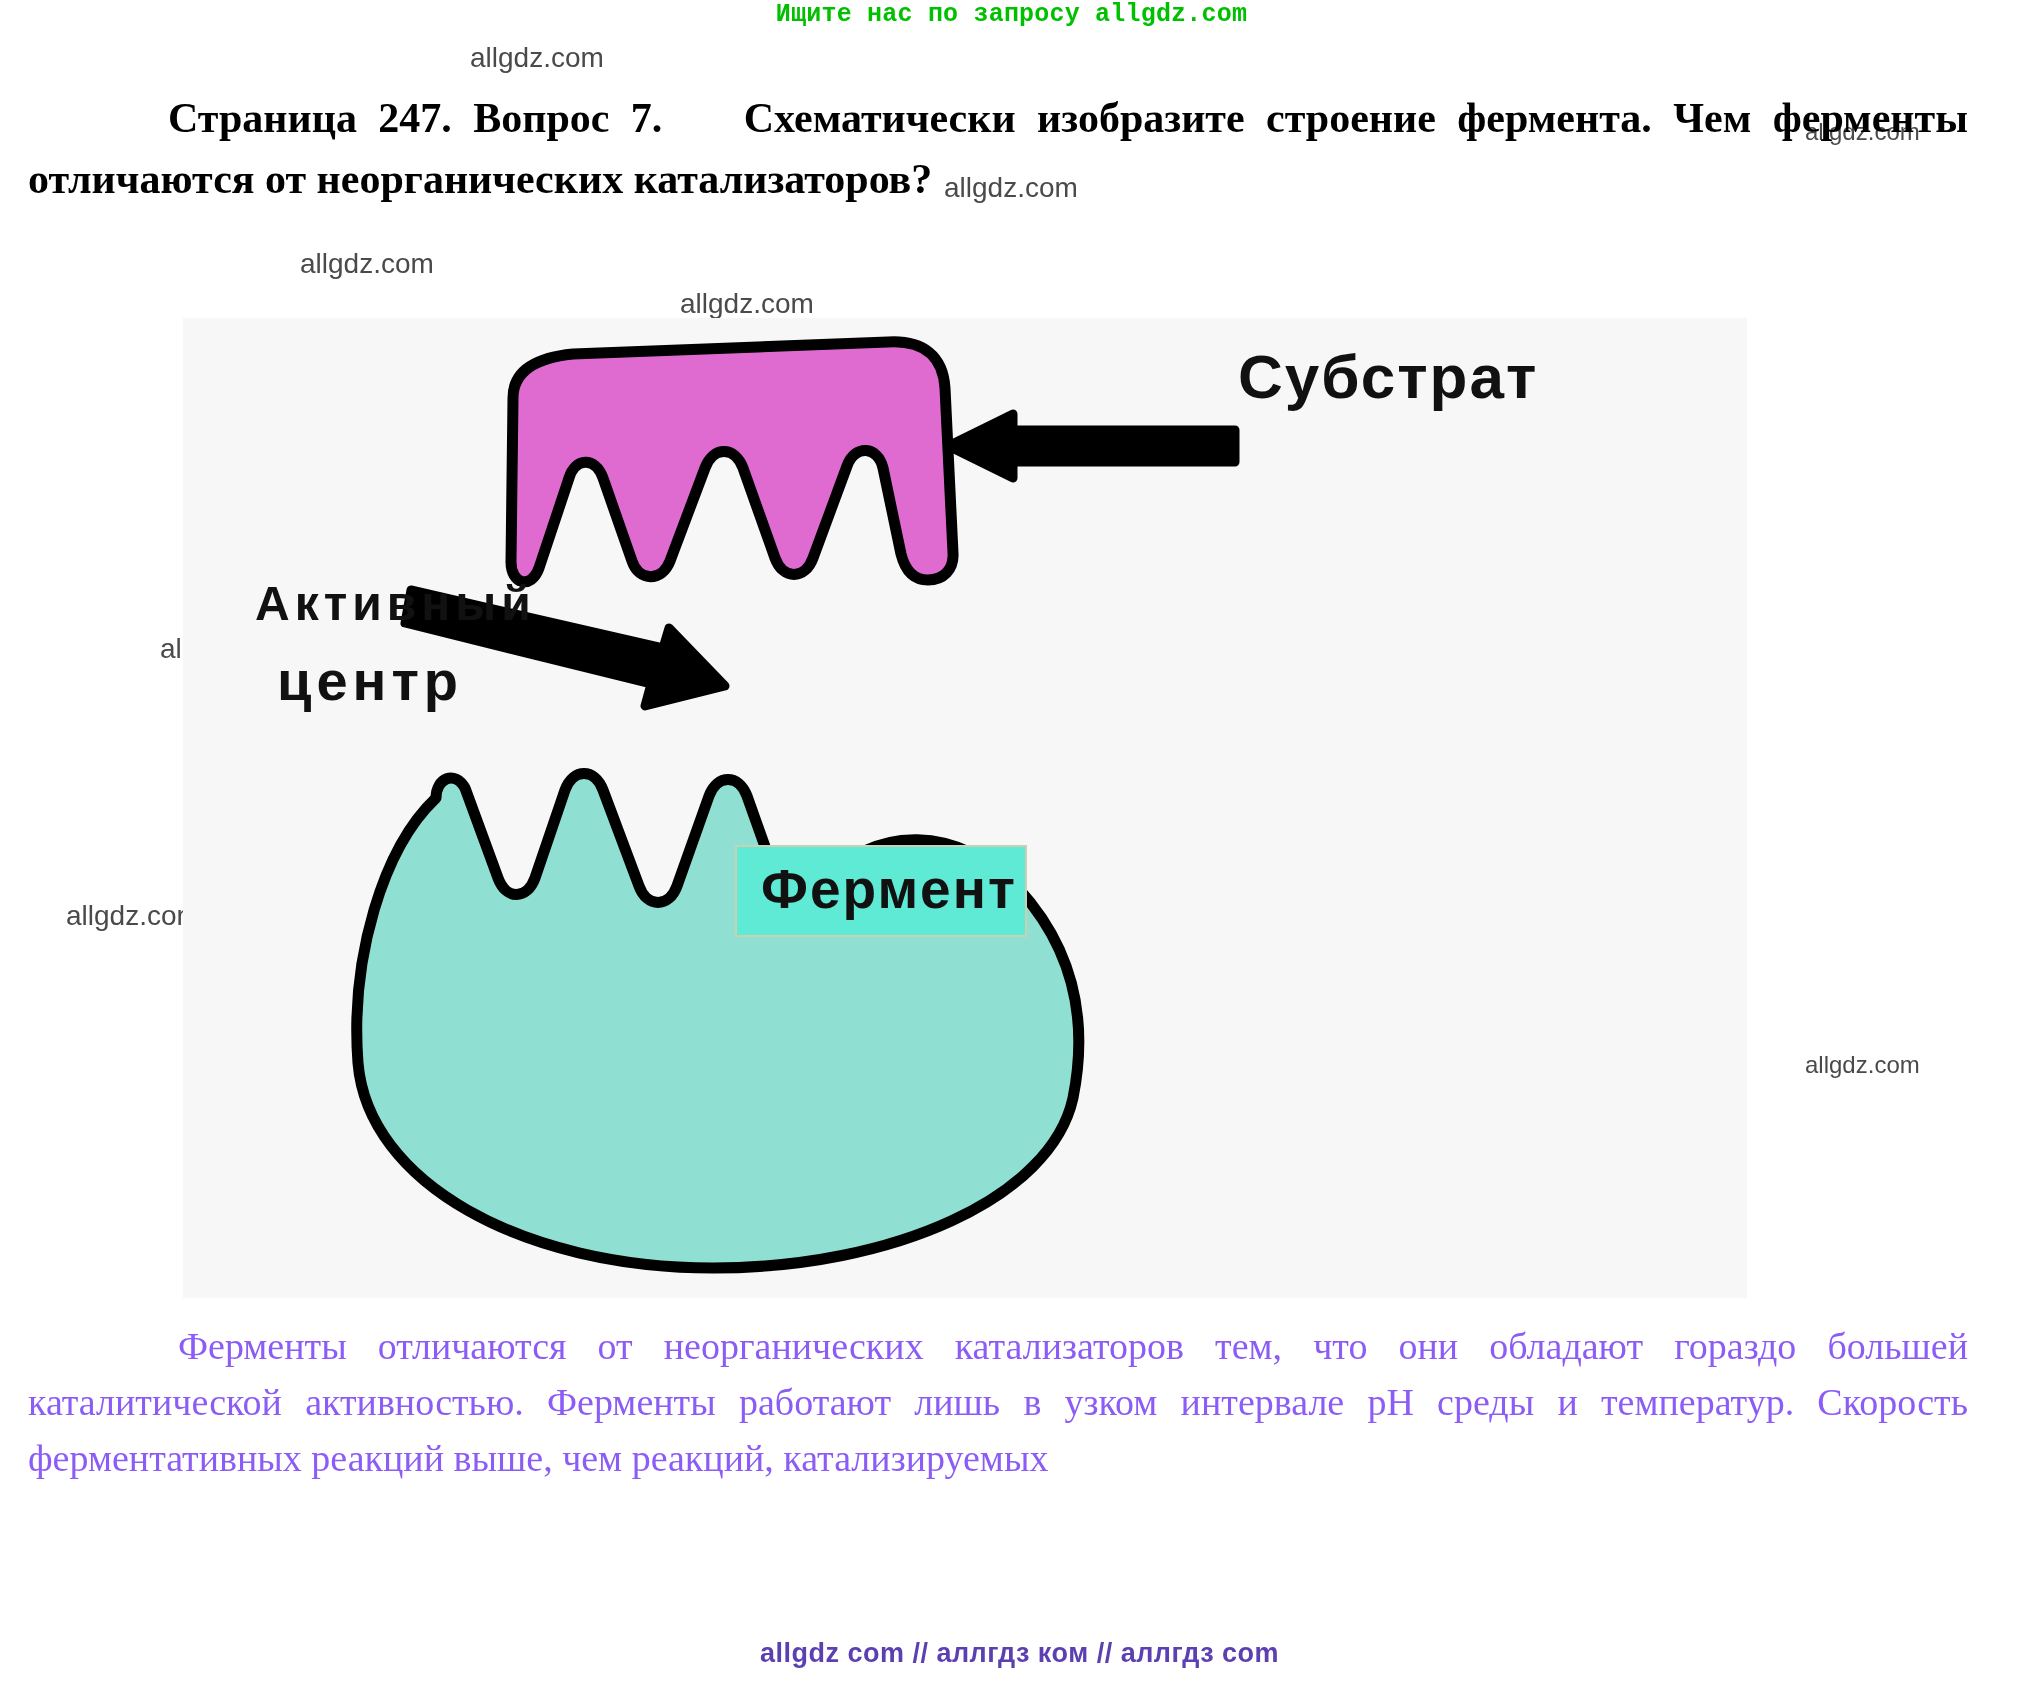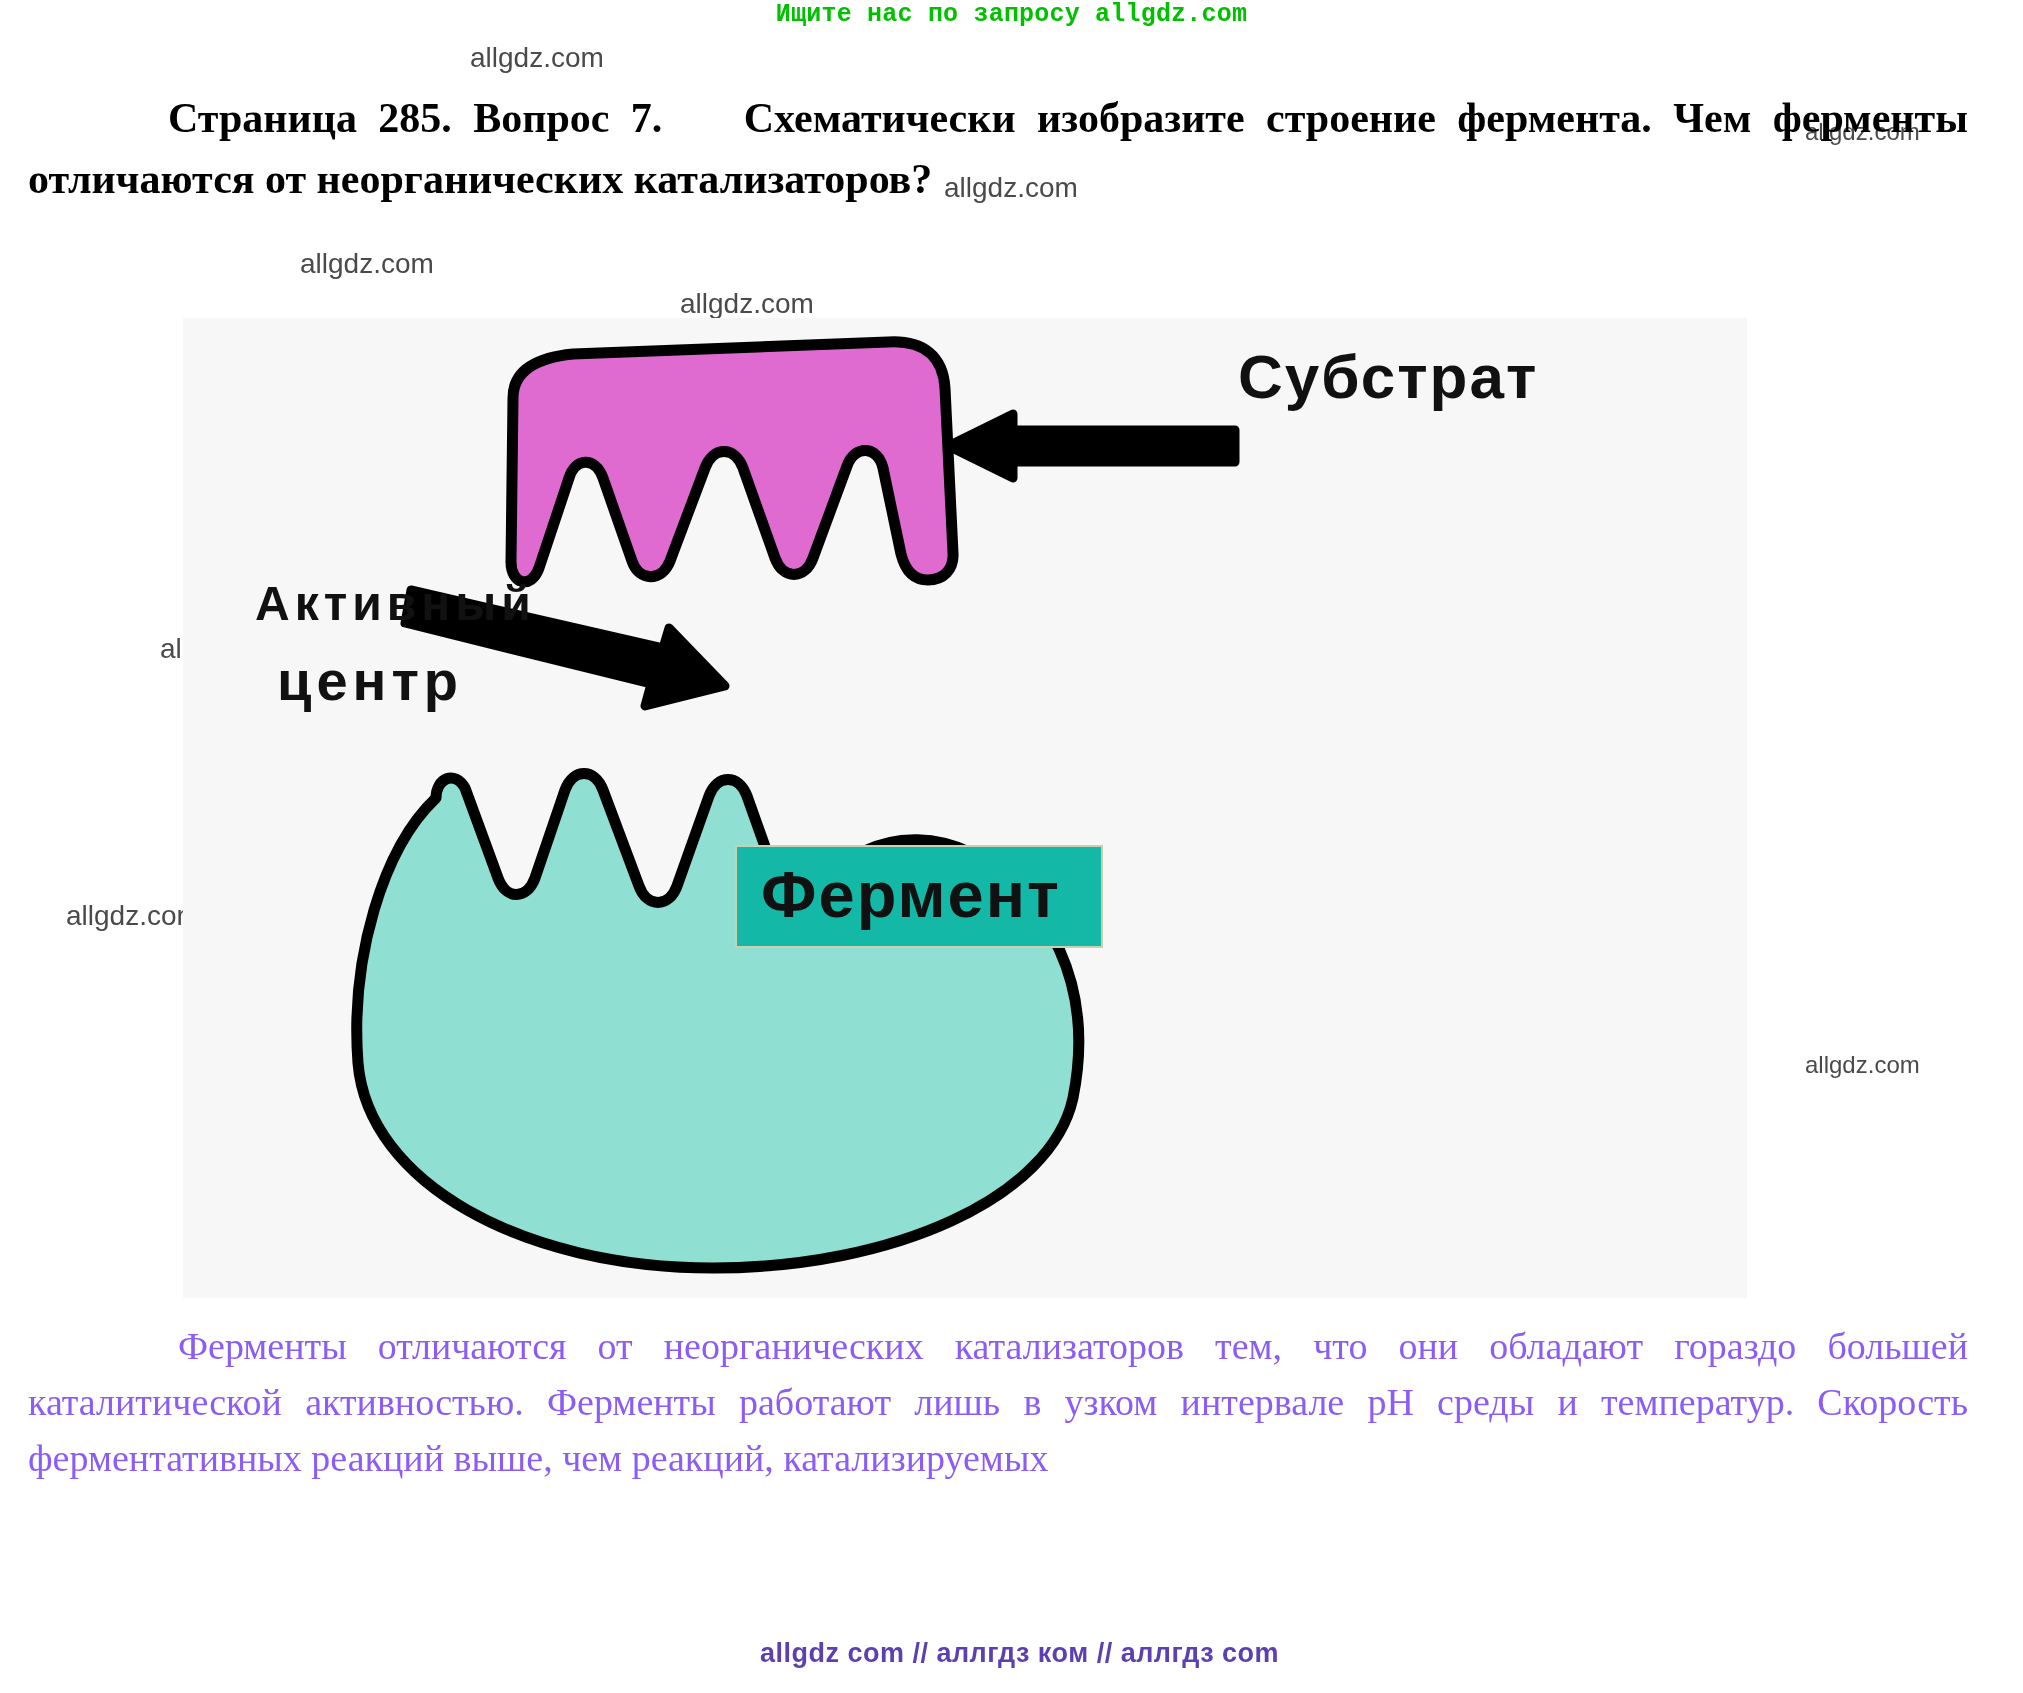--- a/index.html
+++ b/index.html
@@ -85,25 +85,25 @@
   }
   #label-active-2 {
     left: 94px;
     top: 330px;
     font-size: 56px;
     letter-spacing: 5px;
   }
   #label-ferment {
     left: 552px;
     top: 527px;
-    font-size: 65px;
+    font-size: 55px;
     letter-spacing: 2px;
-    background: #14b8a6;
+    background: #5eead4;
     border: 2px solid #c9d1b3;
-    padding: 10px 40px 14px 24px;
+    padding: 10px 8px 14px 24px;
   }
 
   
   .answer {
     position: absolute;
     left: 28px;
     top: 1318px;
     width: 1940px;
     font-family: "Liberation Serif", serif;
     font-size: 38px;
@@ -146,21 +146,21 @@
     <div class="wm" style="left: 857px; top: 837px; font-size: 28px;">allgdz.com</div>
     <div class="wm" style="left: 66px; top: 900px; font-size: 28px;">allgdz.com</div>
     <div class="wm" style="left: 575px; top: 977px; font-size: 28px;">allgdz.com</div>
     <div class="wm" style="left: 1805px; top: 1051px; font-size: 24px;">allgdz.com</div>
     <div class="wm" style="left: 886px; top: 1114px; font-size: 28px;">allgdz.com</div>
     <div class="wm" style="left: 243px; top: 1172px; font-size: 28px;">allgdz.com</div>
     <div class="wm" style="left: 570px; top: 1231px; font-size: 28px;">allgdz.com</div>
   </div>
 
 <div class="question">
-  <span class="indent"></span><span>Страница 285.</span>
+  <span class="indent"></span><span>Страница 247.</span>
   <span>Вопрос 7.</span>
   <span class="q-gap"></span><span>Схематически изобразите строение фермента. Чем ферменты отличаются от неорганических катализаторов?</span>
 </div>
 
 <div class="figure">
 
   <svg width="1564" height="980" viewBox="0 0 1564 980" xmlns="http://www.w3.org/2000/svg">
 
     <path d="M 330 80
          C 330 55, 350 40, 390 36

